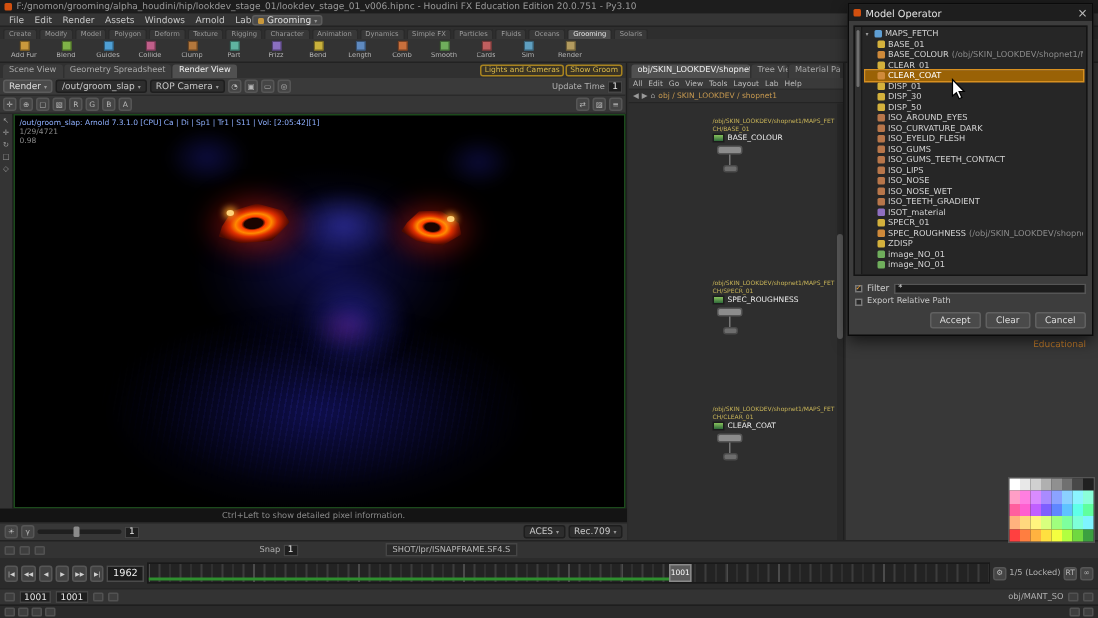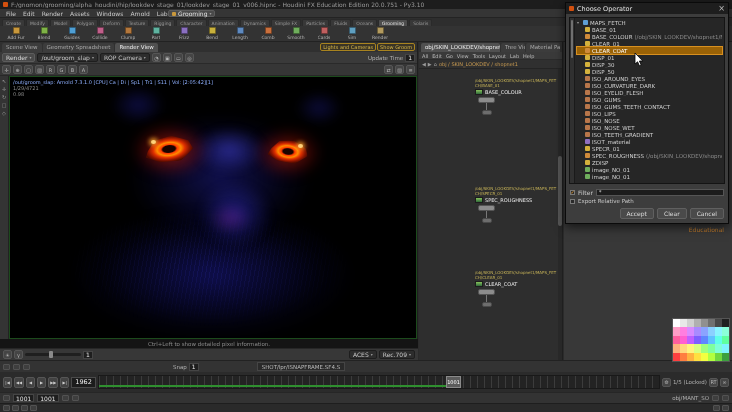--- a/index.html
+++ b/index.html
@@ -516,21 +516,21 @@
     <span class="mini"></span>
     <span class="mini"></span>
     <span class="spacer"></span>
     <span class="mini"></span>
     <span class="mini"></span>
   </div>
 
   <div id="dialog">
     <div id="dialog-title">
       <span class="applogo"></span>
-      <span class="dtext">Choose Operator</span>
+      <span class="dtext">Model Operator</span>
       <span class="dclose">×</span>
     </div>
     <div id="dialog-list-wrap">
       <div id="dialog-scroll">
           <span class="thumb"></span>
         </div>
       <div id="dialog-tree">
         <div class="titem">
           <span class="arrow">▾</span>
           <span class="nicon2" style="background:#5f9fd4;"></span>

